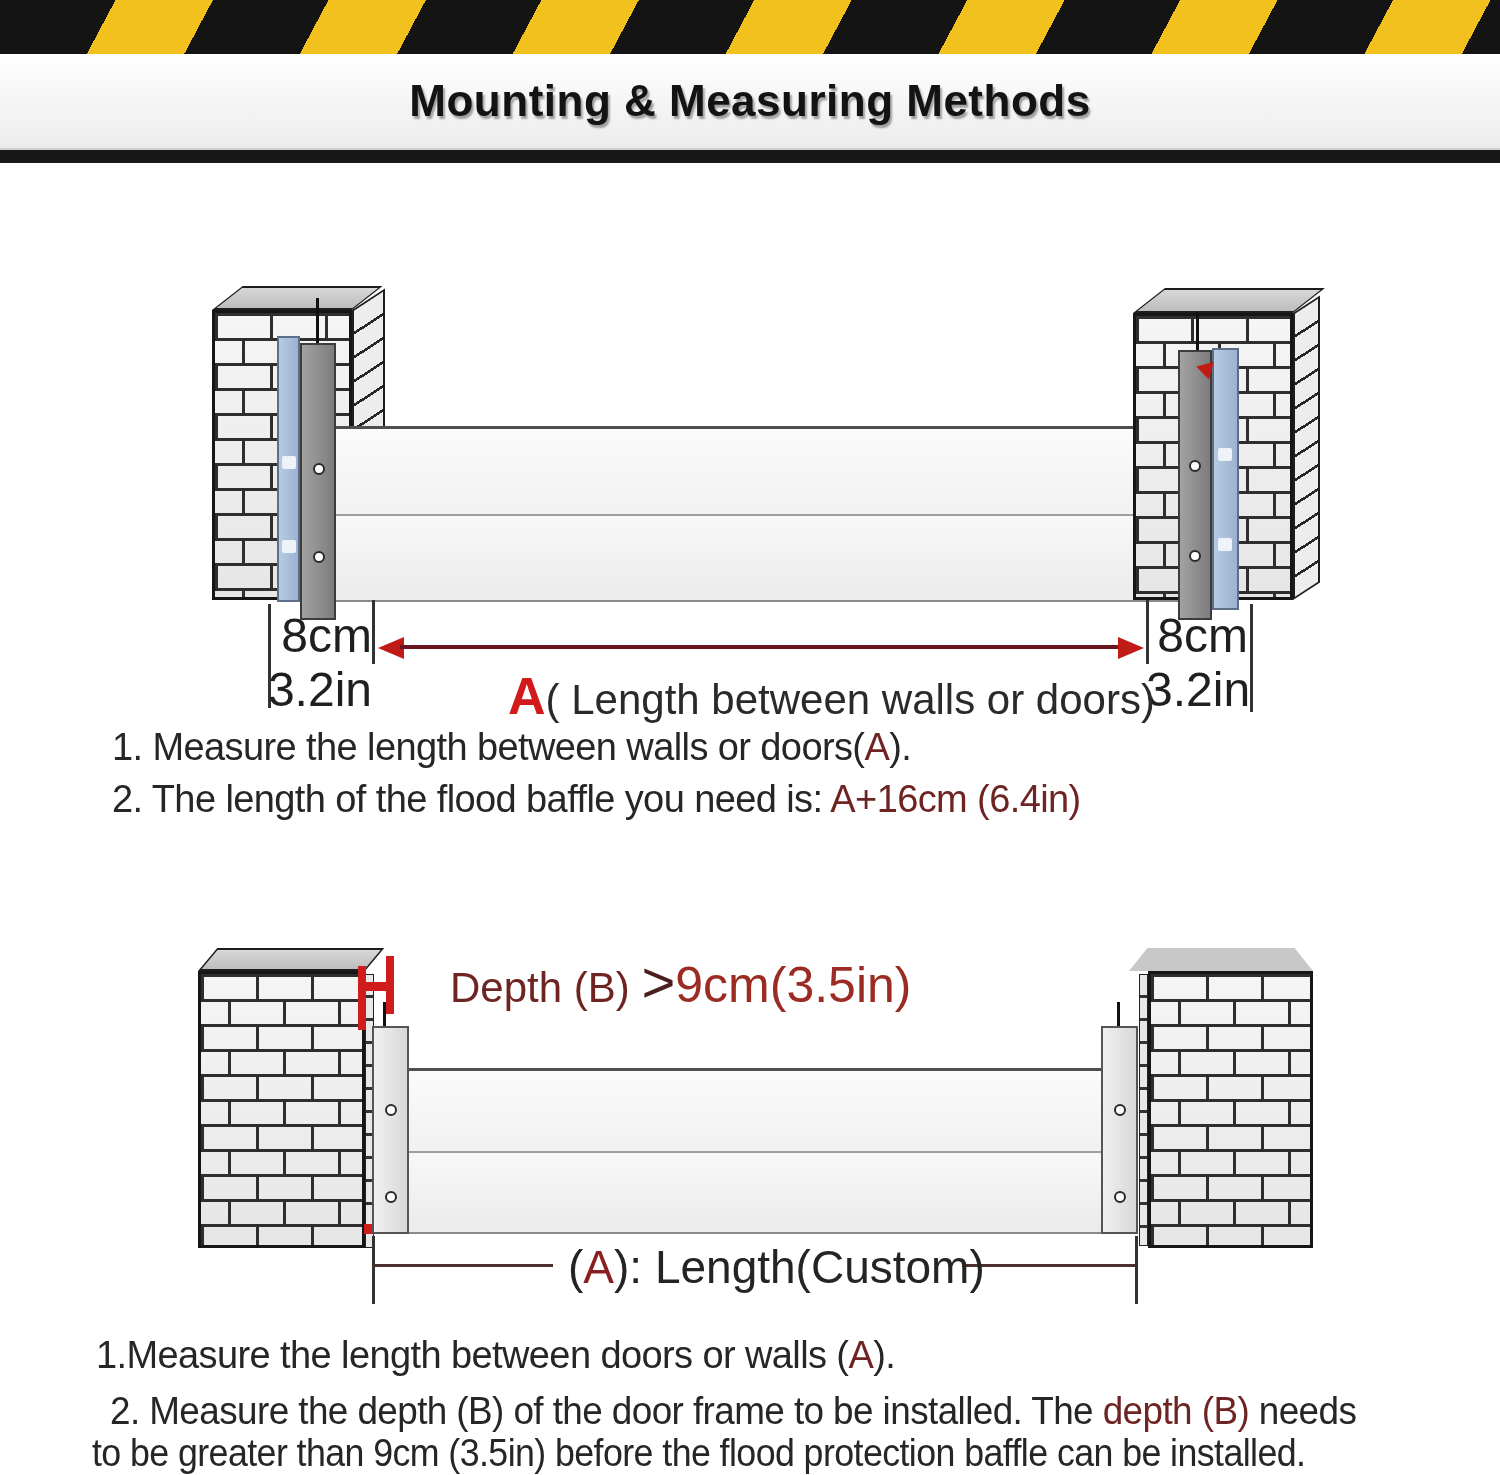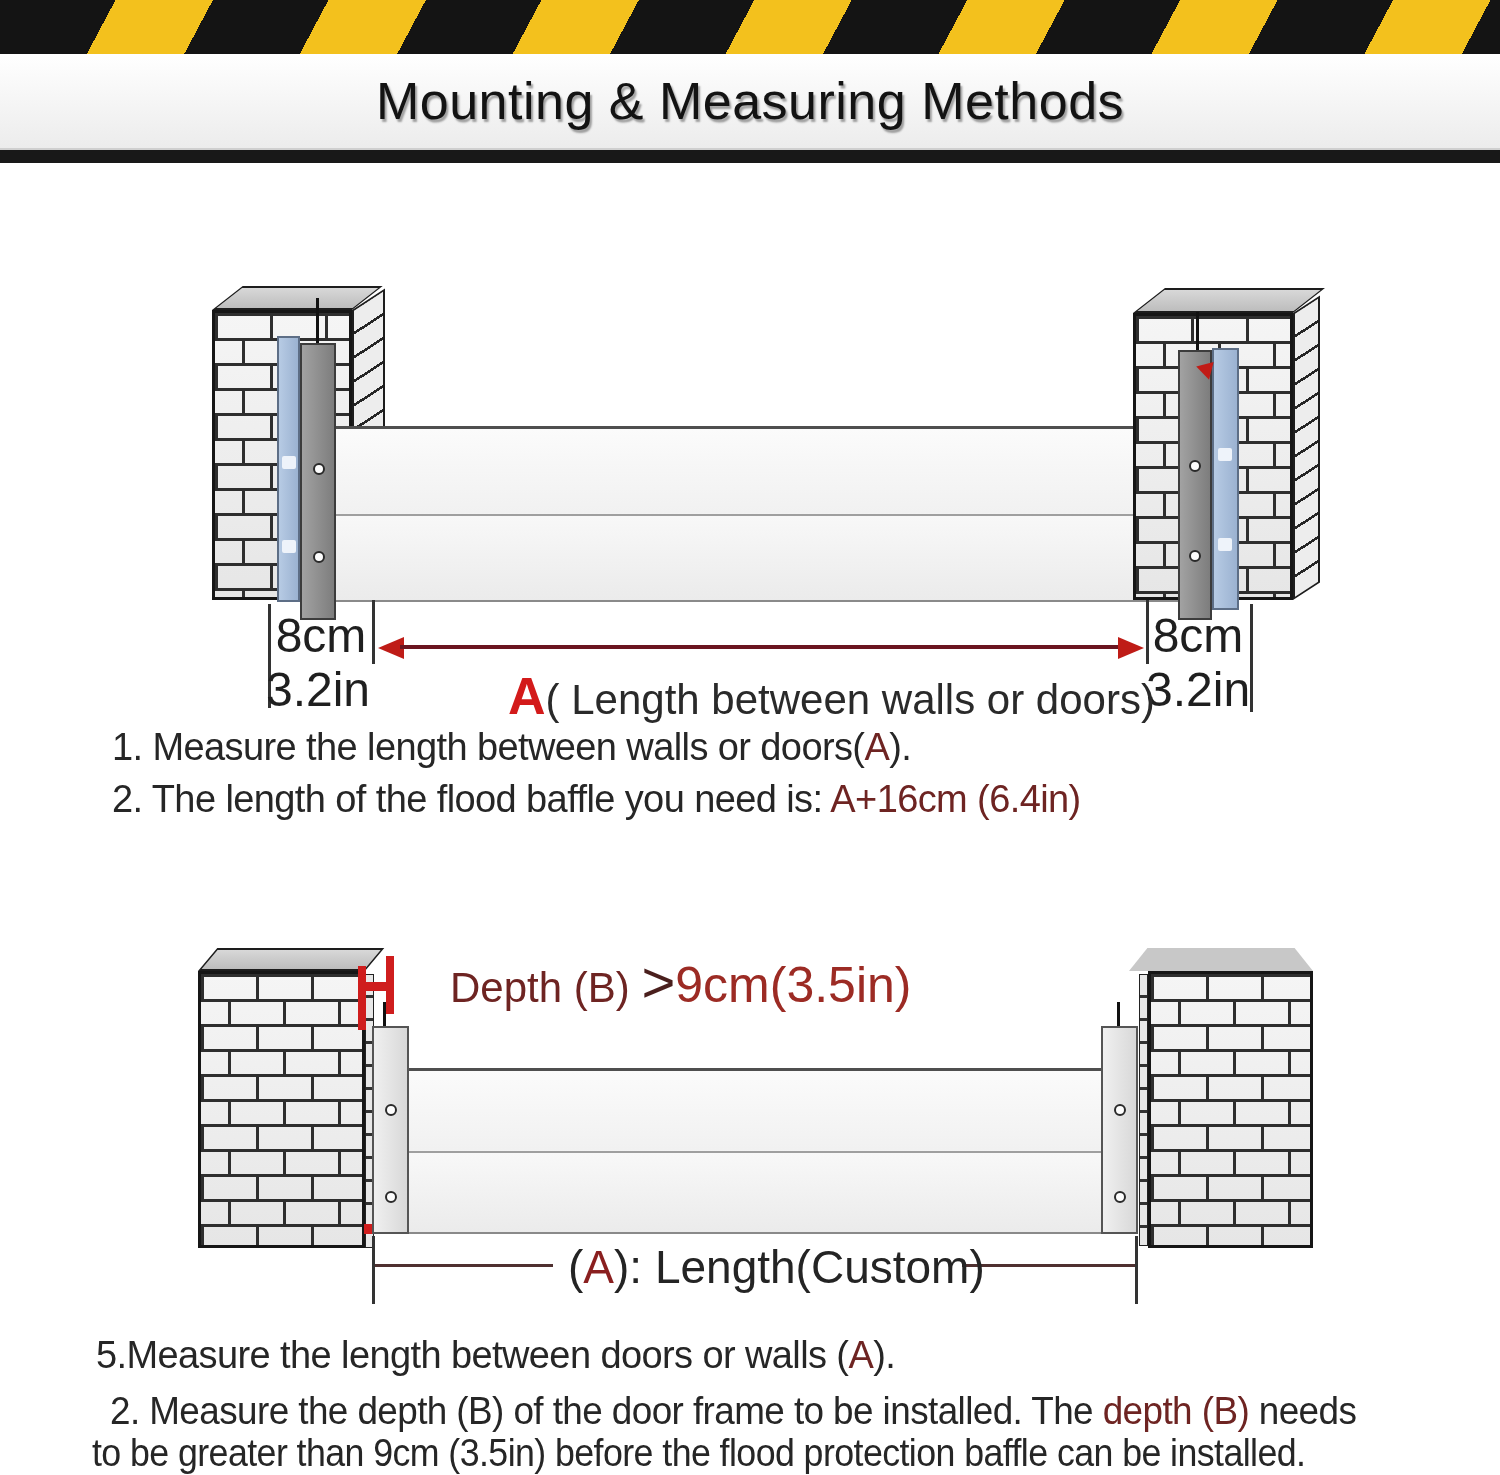--- a/index.html
+++ b/index.html
@@ -7,21 +7,21 @@
   .canvas{position:relative;width:1500px;height:1475px;background:#ffffff;overflow:hidden;
           font-family:"Liberation Sans", sans-serif;color:#222;}
 
   
   .stripes{position:absolute;left:0;top:0;width:1500px;height:54px;
            background:repeating-linear-gradient(118deg,#141414 0 102px,#f3c11d 102px 188px);}
   .titleband{position:absolute;left:0;top:54px;width:1500px;height:96px;
              background:linear-gradient(#ffffff,#ececec);
              display:flex;align-items:center;justify-content:center;
              border-bottom:2px solid #cfcfcf;}
-  .title{font-size:52px;font-weight:normal;color:#131313;letter-spacing:0.5px;
+  .title{font-size:44px;font-weight:bold;color:#131313;letter-spacing:0.5px;
          text-shadow:2px 3px 2px rgba(0,0,0,0.35);}
   .blackbar{position:absolute;left:0;top:150px;width:1500px;height:13px;background:#181818;}
 
   
   .ylabel{position:absolute;display:flex;align-items:center;justify-content:center;
           background:linear-gradient(#f7bd27,#ec9f12);border:3px solid #cd8e0d;border-radius:26px;
           font-size:52px;color:#141414;box-shadow:0 3px 5px rgba(0,0,0,0.25);}
 
   
   .bricks{position:absolute;border:3px solid #161616;
@@ -54,21 +54,21 @@
   .hseg{position:absolute;height:3px;background:#4f3030;}
   .arrowline{position:absolute;height:4px;background:#6b1520;}
   .ah{position:absolute;width:0;height:0;border-top:11px solid transparent;border-bottom:11px solid transparent;}
   .ah.l{border-right:26px solid #bf1c17;}
   .ah.r{border-left:26px solid #bf1c17;}
   .redbar{position:absolute;background:#cf1d1d;}
   .reddown{position:absolute;width:0;height:0;border-left:9px solid transparent;
            border-right:9px solid transparent;border-top:16px solid #c11b16;transform:rotate(-15deg);}
 
   
-  .dimtext{position:absolute;font-size:48px;color:#1f1f1f;text-align:center;white-space:nowrap;}
+  .dimtext{position:absolute;font-size:48px;color:#1f1f1f;text-align:right;white-space:nowrap;}
   .spanlabel{position:absolute;font-size:42px;color:#2a2a2a;white-space:nowrap;font-weight:300;}
   .bigA{color:#d31a1a;font-weight:bold;font-size:52px;}
   .instr{position:absolute;font-size:38px;letter-spacing:-0.6px;color:#262626;white-space:nowrap;transform-origin:left center;}
   .maroon{color:#6e2422;}
   .depth{position:absolute;font-size:42px;color:#6e2422;white-space:nowrap;margin-left:44px;}
   .depth .gt{font-size:58px;color:#4a1f1d;}
   .depth .dval{font-size:50px;color:#9c2b24;}
   .lenlabel{position:absolute;font-size:46px;color:#242424;white-space:nowrap;}
   .lenlabel .a{color:#8a1f1f;}
 </style>
@@ -179,21 +179,21 @@
     <div class="vline" style="left:372px;top:1236px;height:68px"></div>
     <div class="vline" style="left:1135px;top:1236px;height:68px"></div>
     <div class="hseg" style="left:375px;top:1264px;width:178px"></div>
     <div class="hseg" style="left:962px;top:1264px;width:173px"></div>
     <div class="lenlabel" style="left:568px;top:1240px">
       <span>(</span><span class="a">A</span><span>): Length(Custom)</span>
     </div>
   </div>
 
   <div class="instr" style="left:96px;top:1334px">
-    <span>5.Measure the length between doors or walls (</span><span class="maroon">A</span><span>).</span>
+    <span>1.Measure the length between doors or walls (</span><span class="maroon">A</span><span>).</span>
   </div>
   <div class="instr" style="left:110px;top:1390px;transform:scaleX(0.97)">
     <span>2. Measure the depth (B) of the door frame to be installed. The </span><span class="maroon">depth (B)</span><span> needs</span>
   </div>
   <div class="instr" style="left:92px;top:1432px;transform:scaleX(0.94)">
     <span>to be greater than 9cm (3.5in) before the flood protection baffle can be installed.</span>
   </div>
 
 </div>
 

